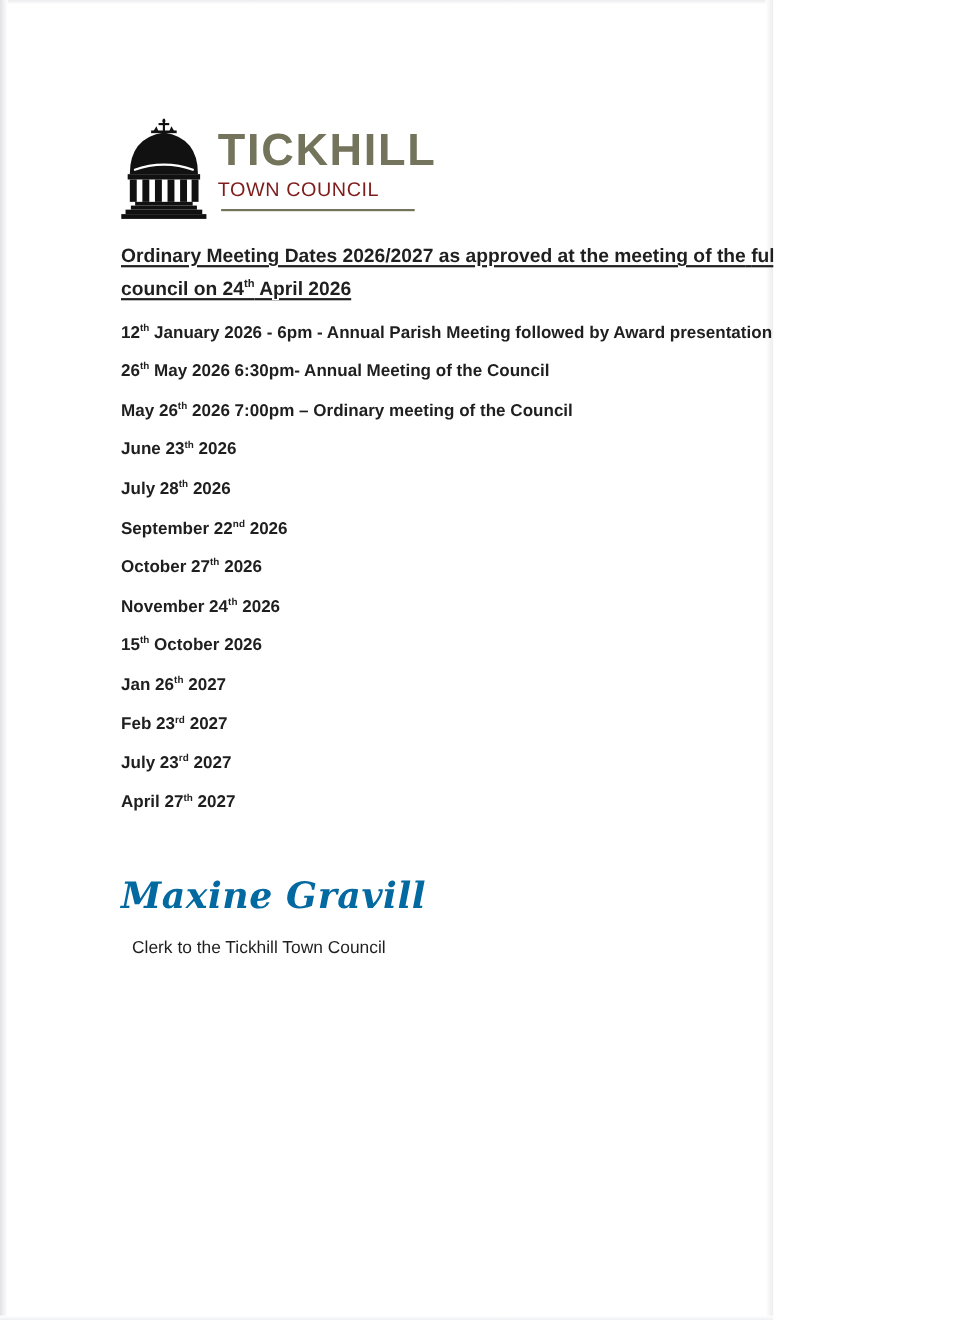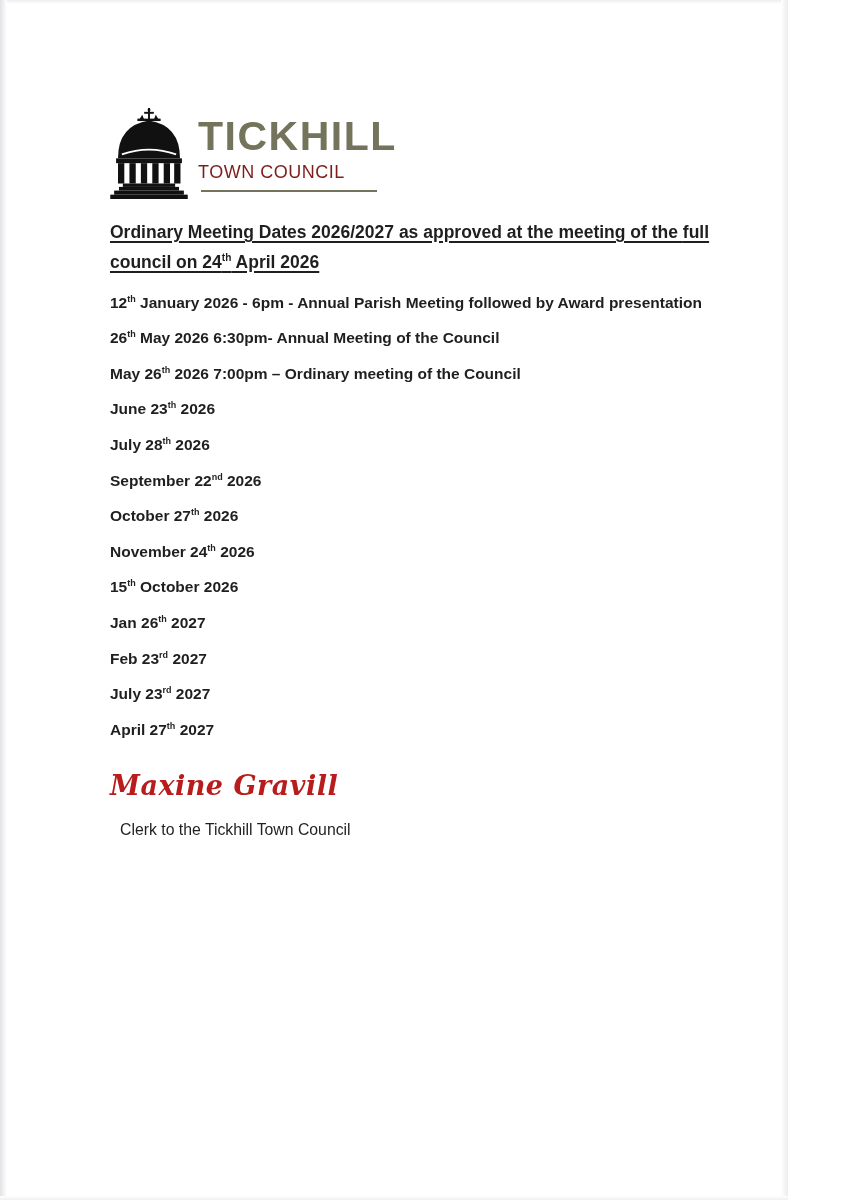--- a/index.html
+++ b/index.html
@@ -4,21 +4,21 @@
 <style>
   html, body { margin: 0; padding: 0; }
   body {
     width: 868px; height: 1200px;
     background: #fff;
     font-family: "Liberation Sans", sans-serif;
     color: #1f1f1f;
   }
   .page {
     position: relative;
-    width: 788px; height: 1200px;
+    width: 703px; height: 1200px;
     background: #ffffff;
     overflow: hidden;
   }
   
   .edge-left   { position:absolute; left:0; top:0; width:7px; height:100%;
                  background: linear-gradient(to right, #e2e2e6, #ffffff); }
   .edge-right  { position:absolute; right:0; top:0; width:7px; height:100%;
                  background: linear-gradient(to left, #ececef, #ffffff); }
   .edge-top    { position:absolute; left:0; top:0; width:100%; height:4px;
                  background: linear-gradient(to bottom, #ededf0, #ffffff); }
@@ -56,27 +56,27 @@
   .meetings { margin-top: 5px; }
   .meeting-line {
     margin-top: 15.6px;
     font-size: 15.5px; line-height: 20px;
     font-weight: 700;
   }
   .meeting-line .r { font-weight: 700; }
 
   
   .signature {
-    margin-top: 30px;
+    margin-top: 54px;
     font-family: "DejaVu Serif", serif;
     font-style: italic;
     font-weight: 700;
-    font-size: 27px;
+    font-size: 33px;
     letter-spacing: 0.5px;
-    color: #b91c1c;
+    color: #0369a1;
   }
   .clerk-role { margin-top: 20px; font-size: 15.8px; font-weight: 400; margin-left: 10px; }
 </style>
 </head>
 <body>
 
 <div class="page">
   <div class="edge-top"></div>
   <div class="edge-left"></div>
   <div class="edge-right"></div>

